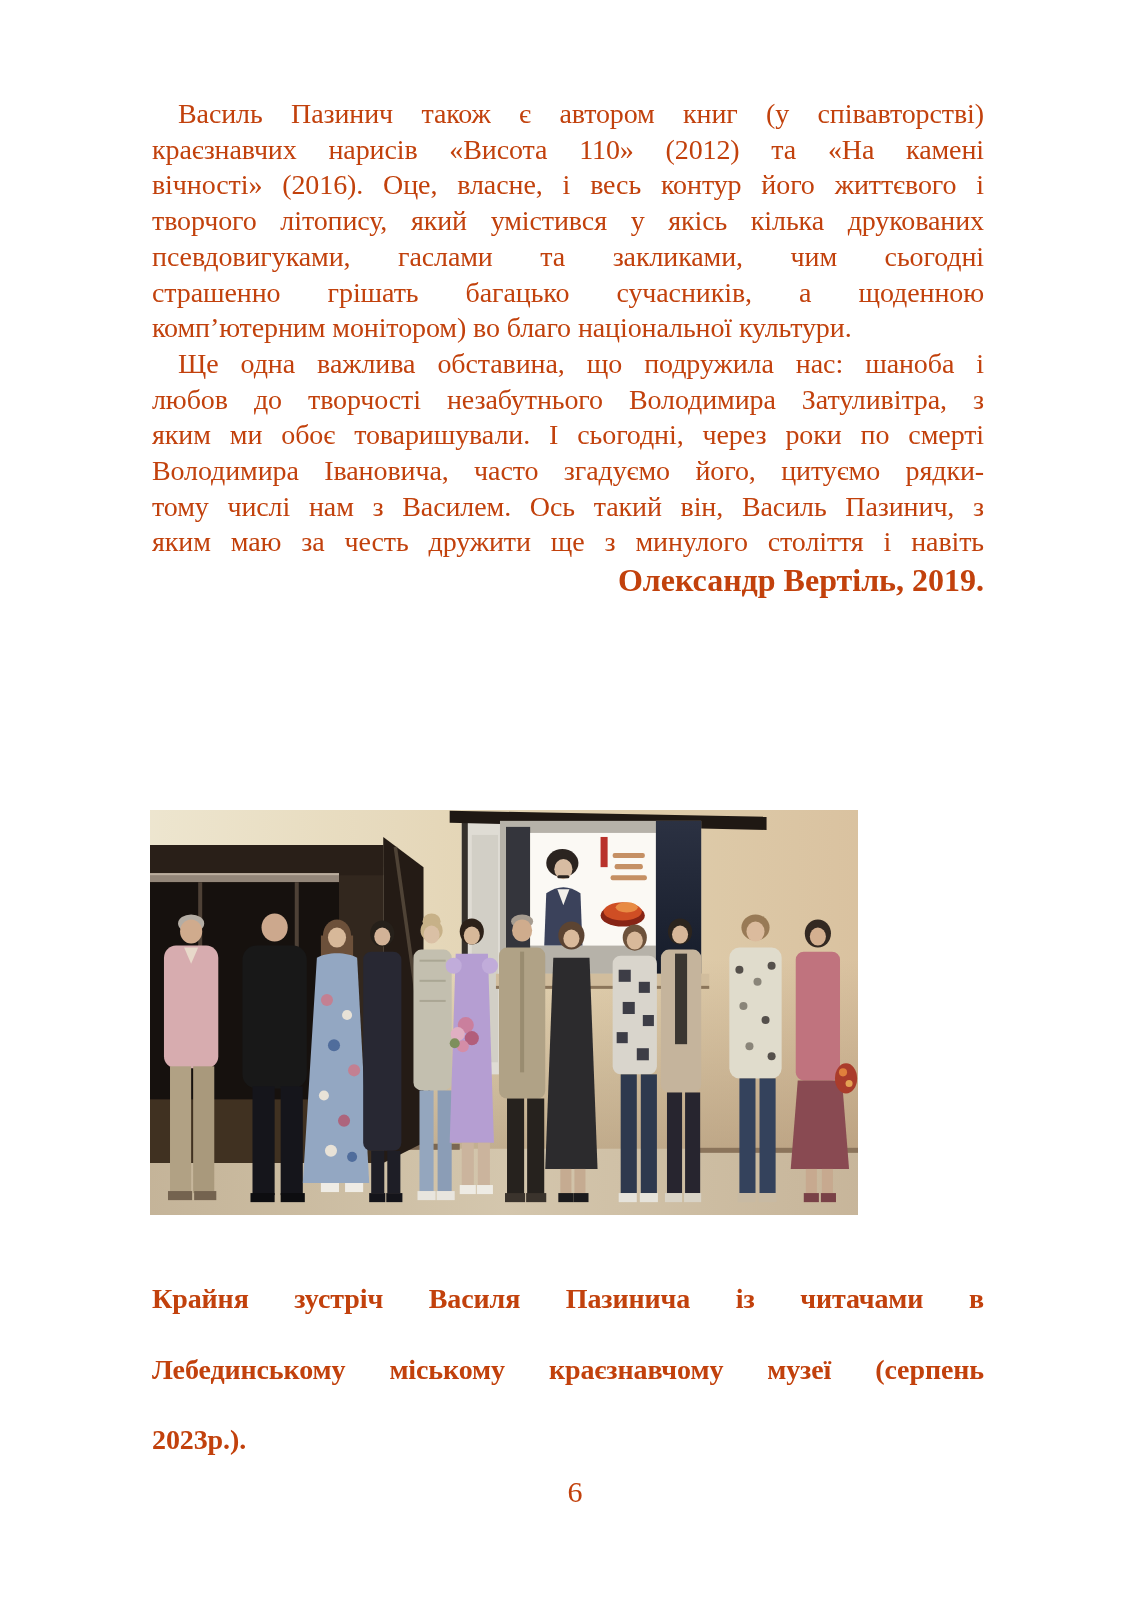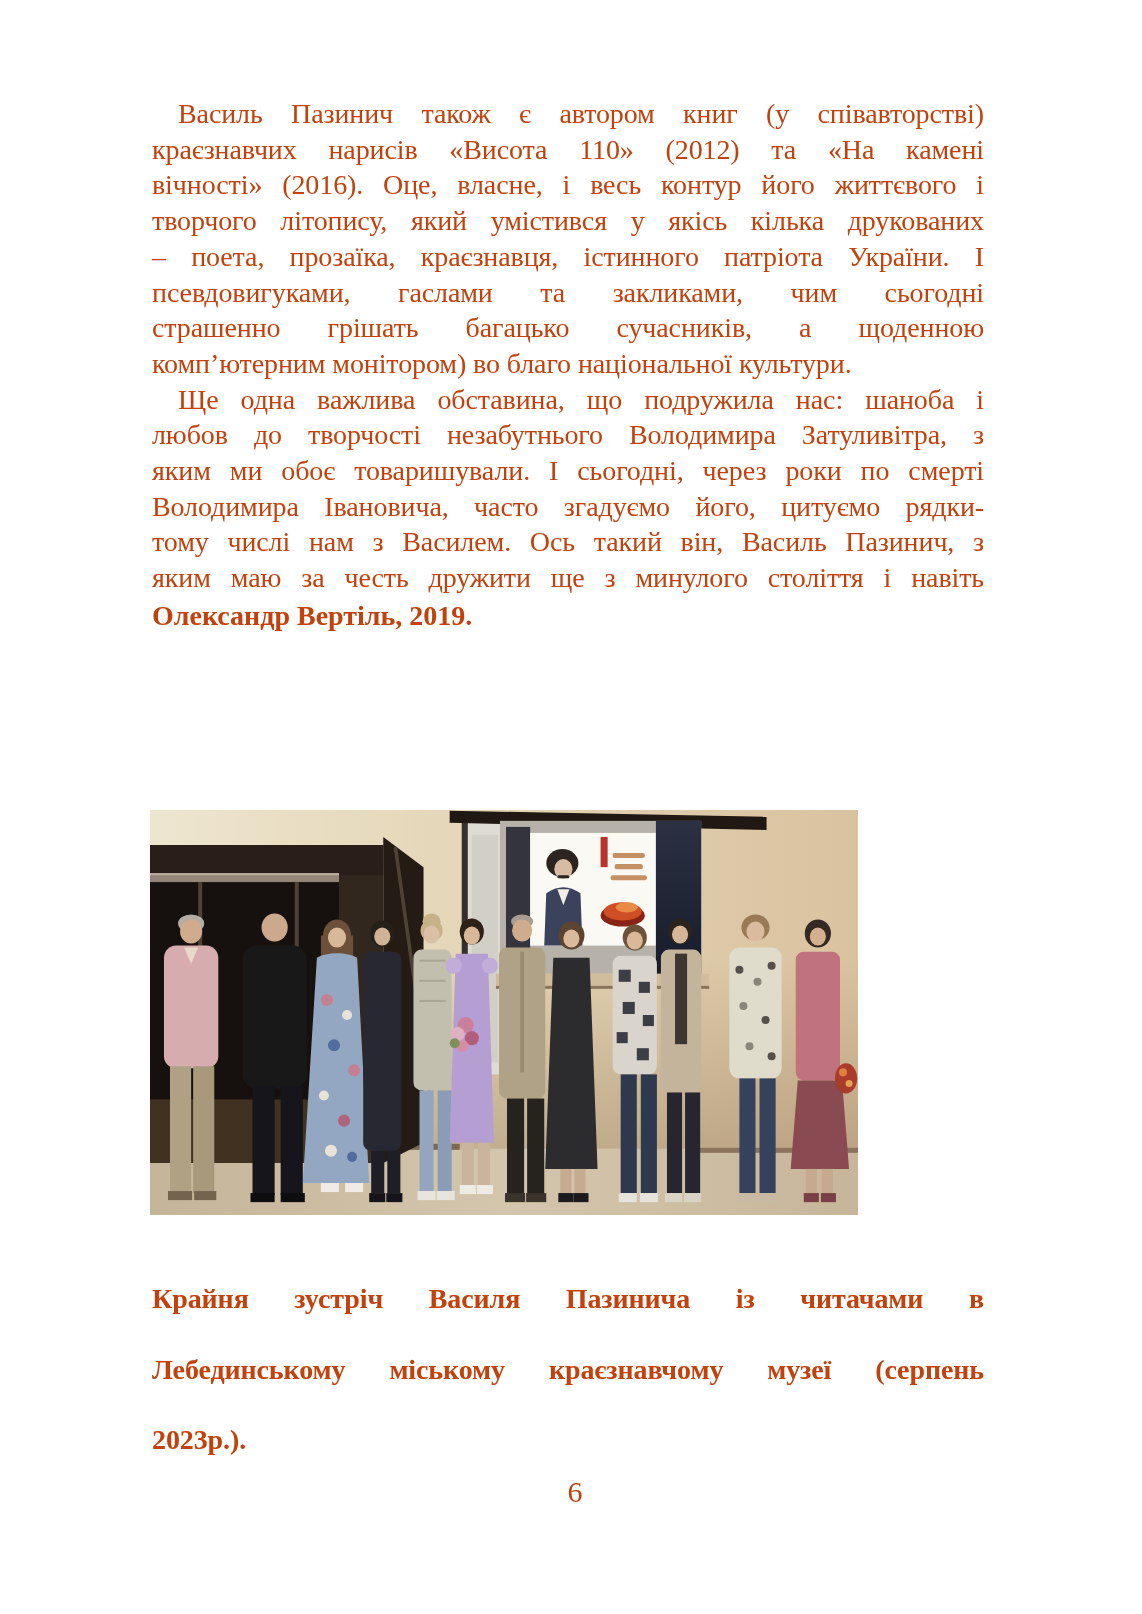--- a/index.html
+++ b/index.html
@@ -8,21 +8,21 @@
     font-family:Liberation Serif, serif;color:#c2410c;overflow:hidden;padding-left:8px;
   }
   .text-block{position:absolute;left:152px;top:96px;width:832px;}
   .para{margin:0;}
   .line{
     font-size:28px;line-height:35.7px;white-space:normal;
     text-align:justify;text-align-last:justify;letter-spacing:-0.1px;
   }
   .line.last{text-align-last:left;}
   .line.indent{text-indent:26px;}
-  .author-line{font-size:28px;line-height:36px;font-weight:bold;margin-top:2px;}
+  .author-line{font-size:32px;line-height:36px;font-weight:bold;margin-top:2px;text-align:right;}
   .photo-wrap{
     position:absolute;left:150px;top:810px;width:708px;height:405px;overflow:hidden;
     background:#dcc8a6;
   }
   .photo-wrap svg{display:block;filter:blur(.6px) saturate(.92);transform:scale(1.006);}
   .caption{position:absolute;left:152px;top:1244px;width:832px;}
   .caption .line{font-weight:bold;font-size:28px;line-height:30.5px;letter-spacing:-0.1px;margin-top:40px;}
   .page-number{
     position:absolute;left:0;top:1474px;width:100%;text-align:center;
     font-size:30px;line-height:36px;
@@ -32,21 +32,20 @@
 <body>
 
 <div class="page">
 
   <div class="text-block">
   <div class="para">
         <div class="line indent">Василь Пазинич також є автором книг (у співавторстві)</div>
         <div class="line">краєзнавчих нарисів «Висота 110» (2012) та «На камені</div>
         <div class="line">вічності» (2016). Оце, власне, і весь контур його життєвого і</div>
         <div class="line">творчого літопису, який умістився у якісь кілька друкованих</div>
-        <div class="line">– поета, прозаїка, краєзнавця, істинного патріота України. І</div>
         <div class="line">псевдовигуками, гаслами та закликами, чим сьогодні</div>
         <div class="line">страшенно грішать багацько сучасників, а щоденною</div>
         <div class="line last">комп’ютерним монітором) во благо національної культури.</div>
       </div>
       <div class="para">
         <div class="line indent">Ще одна важлива обставина, що подружила нас: шаноба і</div>
         <div class="line">любов до творчості незабутнього Володимира Затуливітра, з</div>
         <div class="line">яким ми обоє товаришували. І сьогодні, через роки по смерті</div>
         <div class="line">Володимира Івановича, часто згадуємо його, цитуємо рядки-</div>
         <div class="line">тому числі нам з Василем. Ось такий він, Василь Пазинич, з</div>

